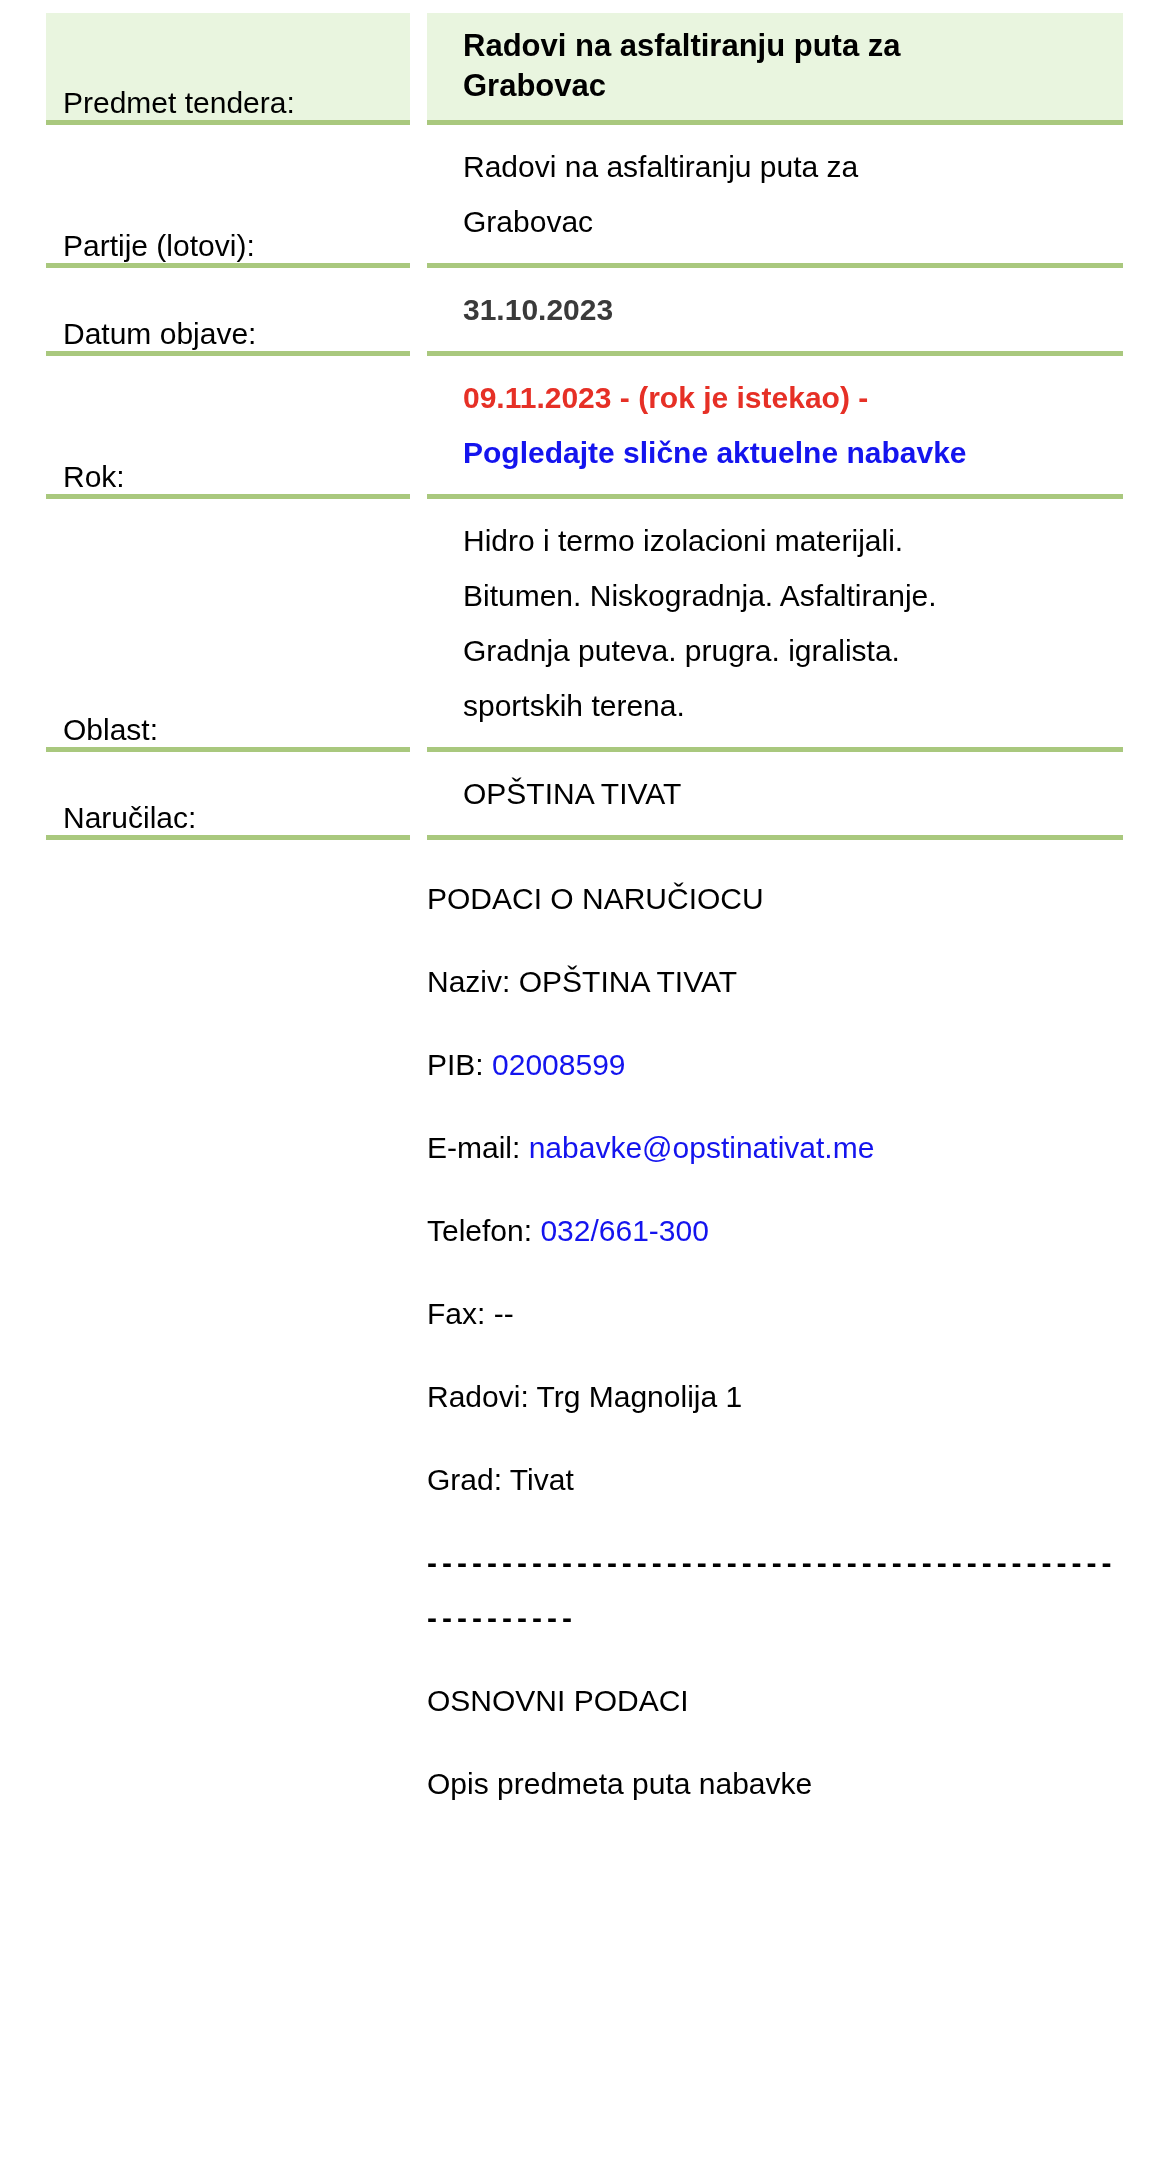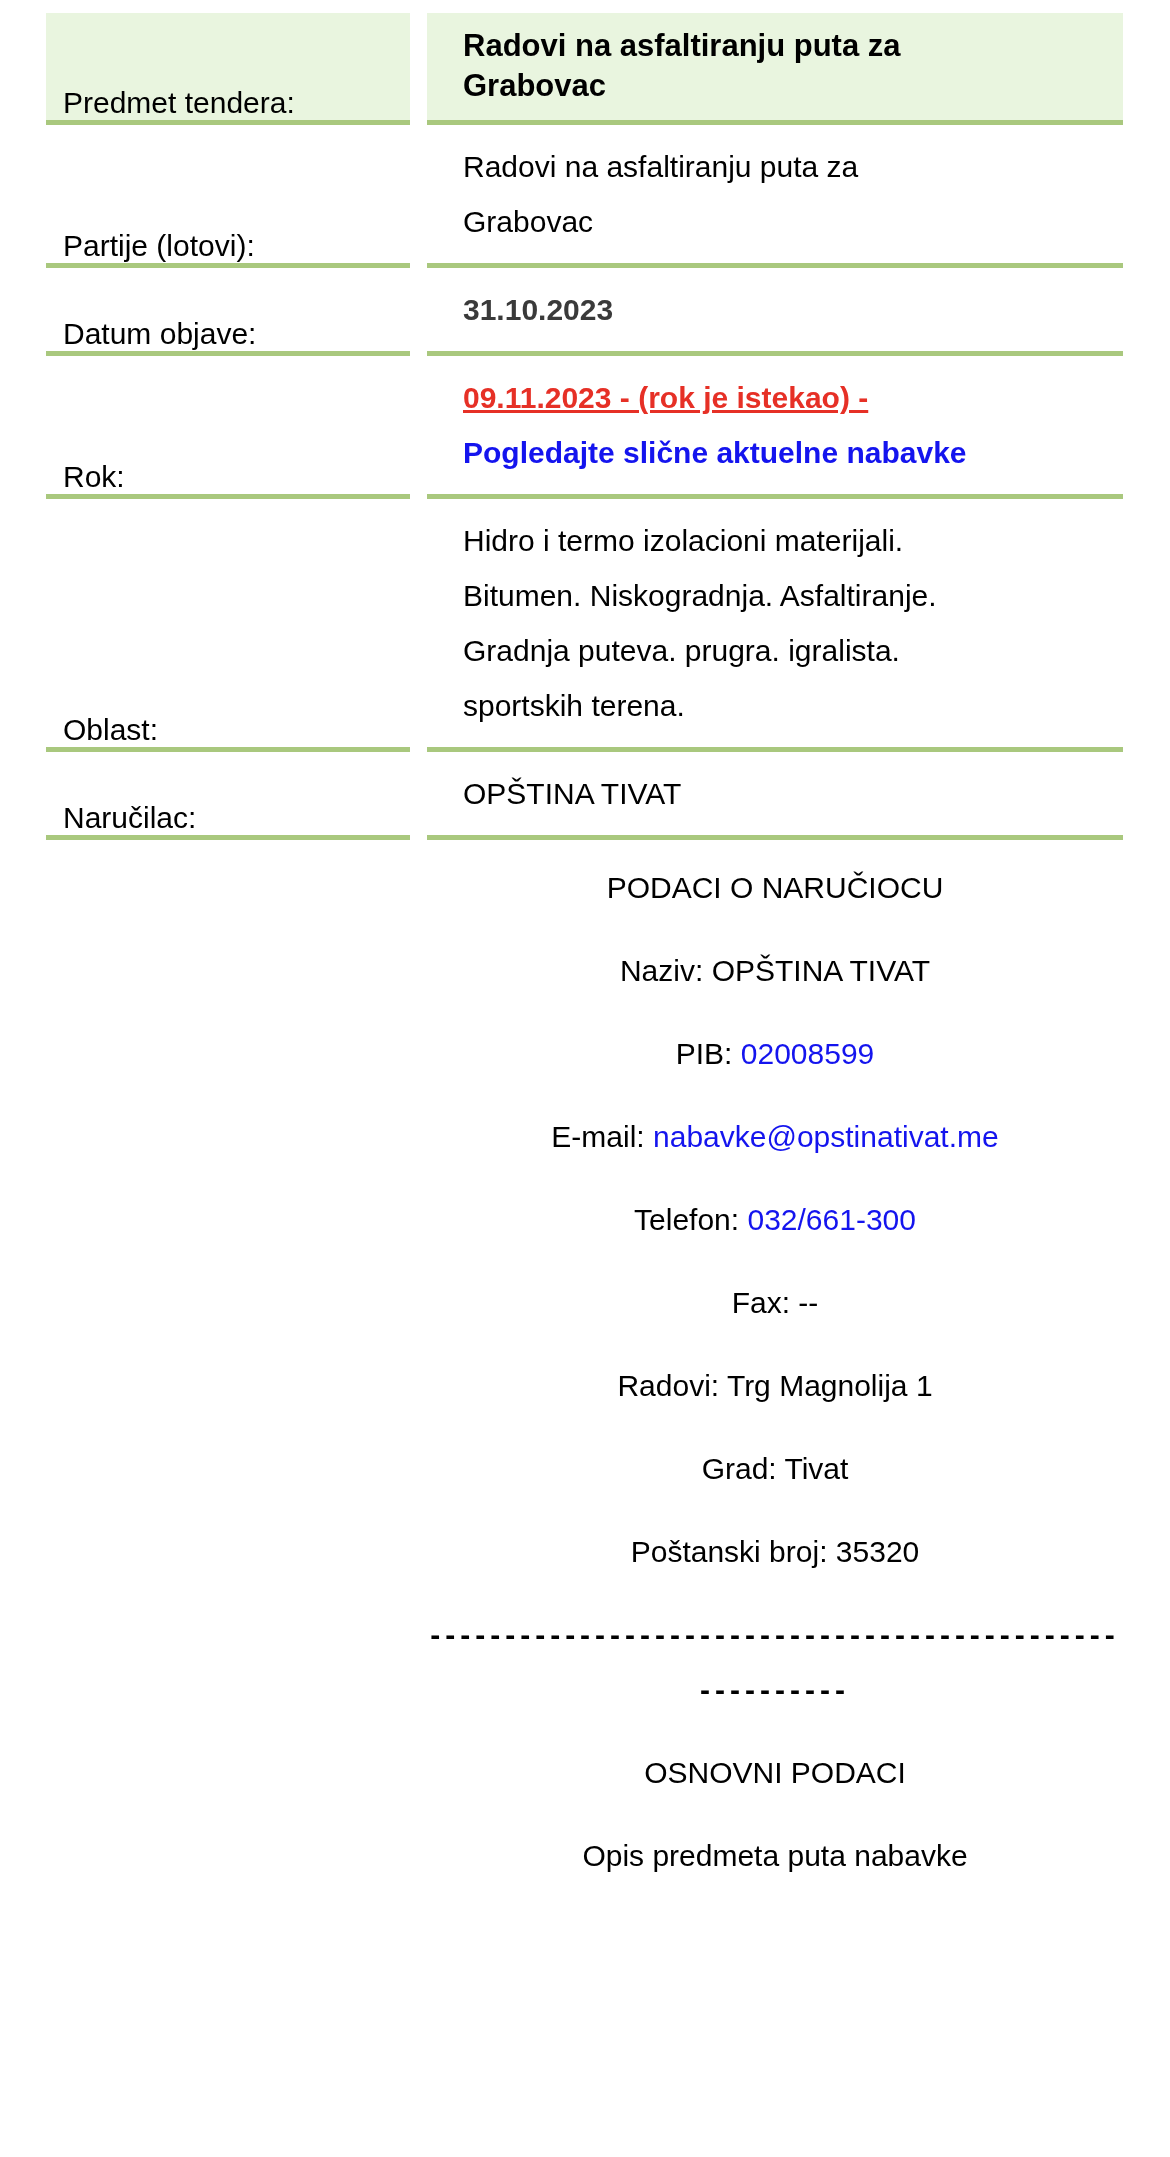--- a/index.html
+++ b/index.html
@@ -39,28 +39,27 @@
     padding: 14px 0;
   }
   .cell-value .vline { line-height: 55px; padding-left: 36px; }
   
   .trow-highlight .cell { background: #e9f5df; }
   .trow-highlight .cell-value { padding: 13px 0 14px; }
   .trow-highlight .cell-value .vline { line-height: 40px; font-weight: bold; font-size: 31px; }
   
   .val-bold-date { font-weight: bold; color: #3a3a3a; }
   
-  .expired-text { color: #e63026; font-weight: bold; text-decoration: underline; }
+  .expired-text { color: #e63026; font-weight: bold; }
   .similar-link { color: #1414ee; font-weight: bold; text-decoration: none; cursor: pointer; }
   
   .cell-empty { border-bottom: none; }
   .cell-details {
     flex: 1 1 auto;
-    padding: 20px 0 0 0;
-    text-align: center;
+    padding: 31px 0 0 0;
   }
   .cell-details p {
     margin: 0 0 28px 0;
     line-height: 55px;
   }
   .detail-link { color: #1414ee; text-decoration: none; cursor: pointer; }
   .separator-line {
     font-weight: bold;
     letter-spacing: 5px;
     word-break: break-all;
@@ -148,21 +147,20 @@
 
       <p><span>Telefon:</span> <a class="detail-link">032/661-300</a></p>
 
       <p><span>Fax:</span> <span>--</span></p>
 
 
       <p><span>Radovi:</span> <span>Trg Magnolija 1</span></p>
 
       <p><span>Grad:</span> <span>Tivat</span></p>
 
-      <p><span>Poštanski broj:</span> <span>35320</span></p>
 
       <p class="separator-line">--------------------------------------------------------</p>
 
       <p>OSNOVNI PODACI</p>
 
       <p>Opis predmeta puta nabavke</p>
 
     </div>
   </div>
 

